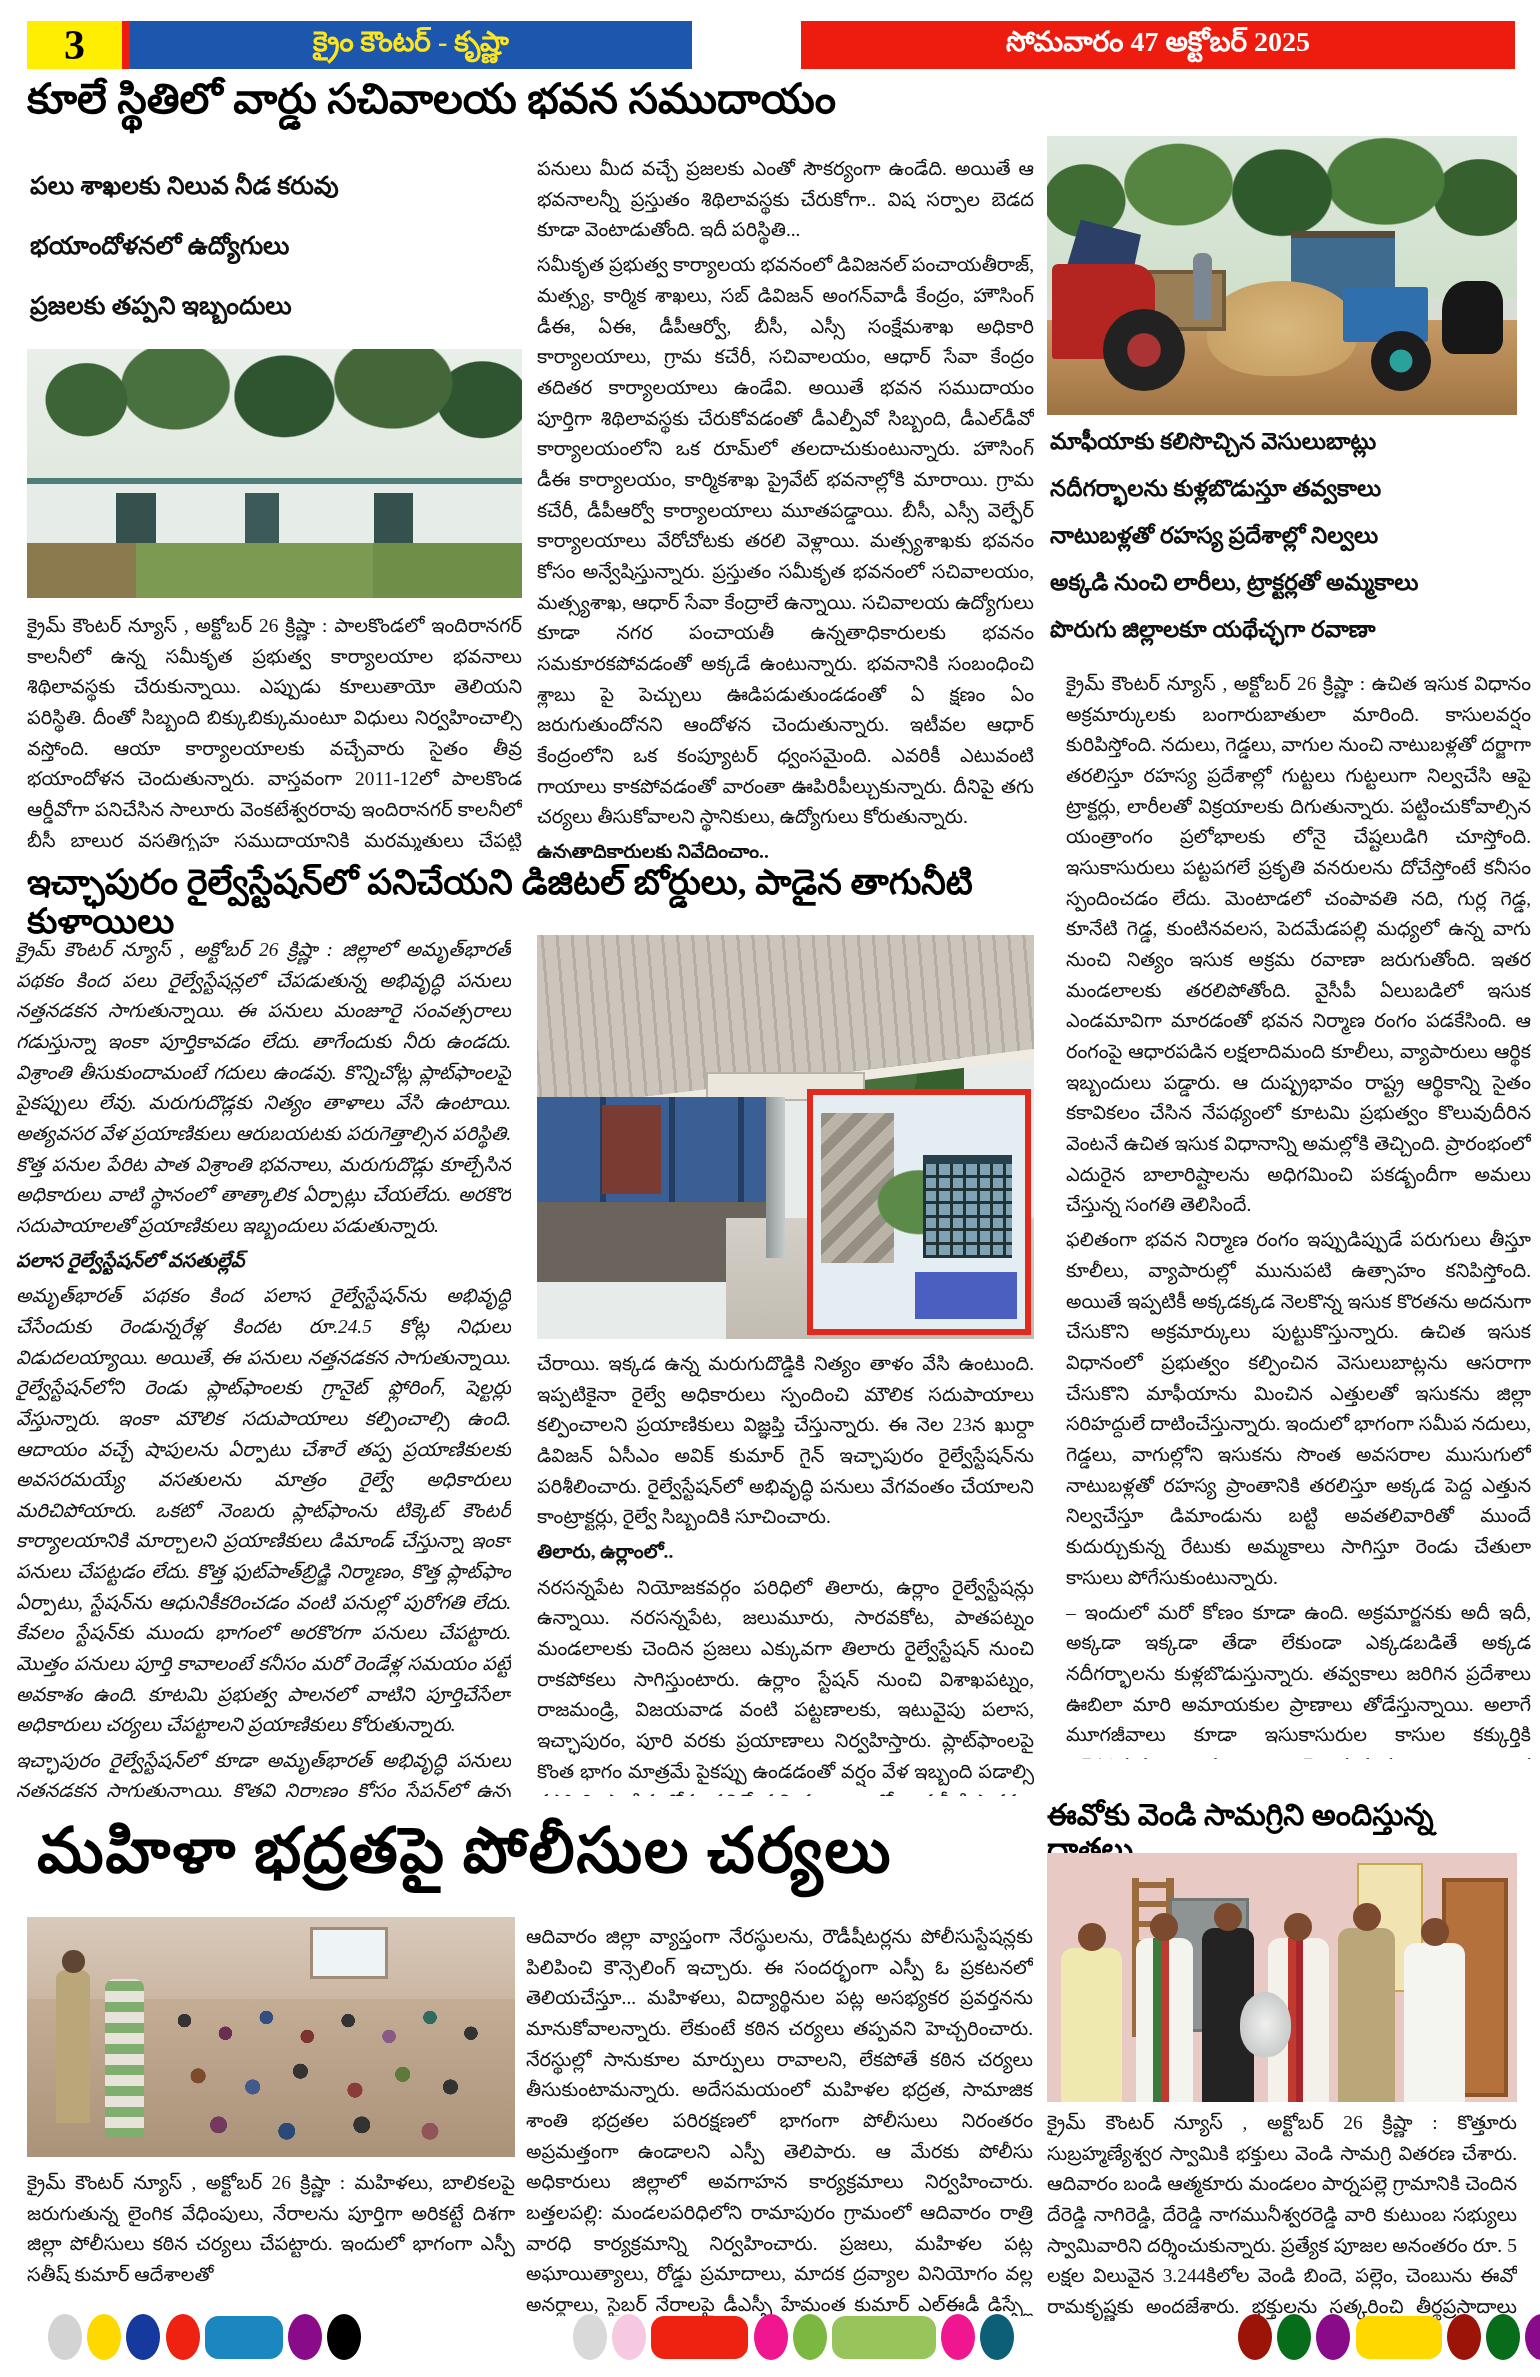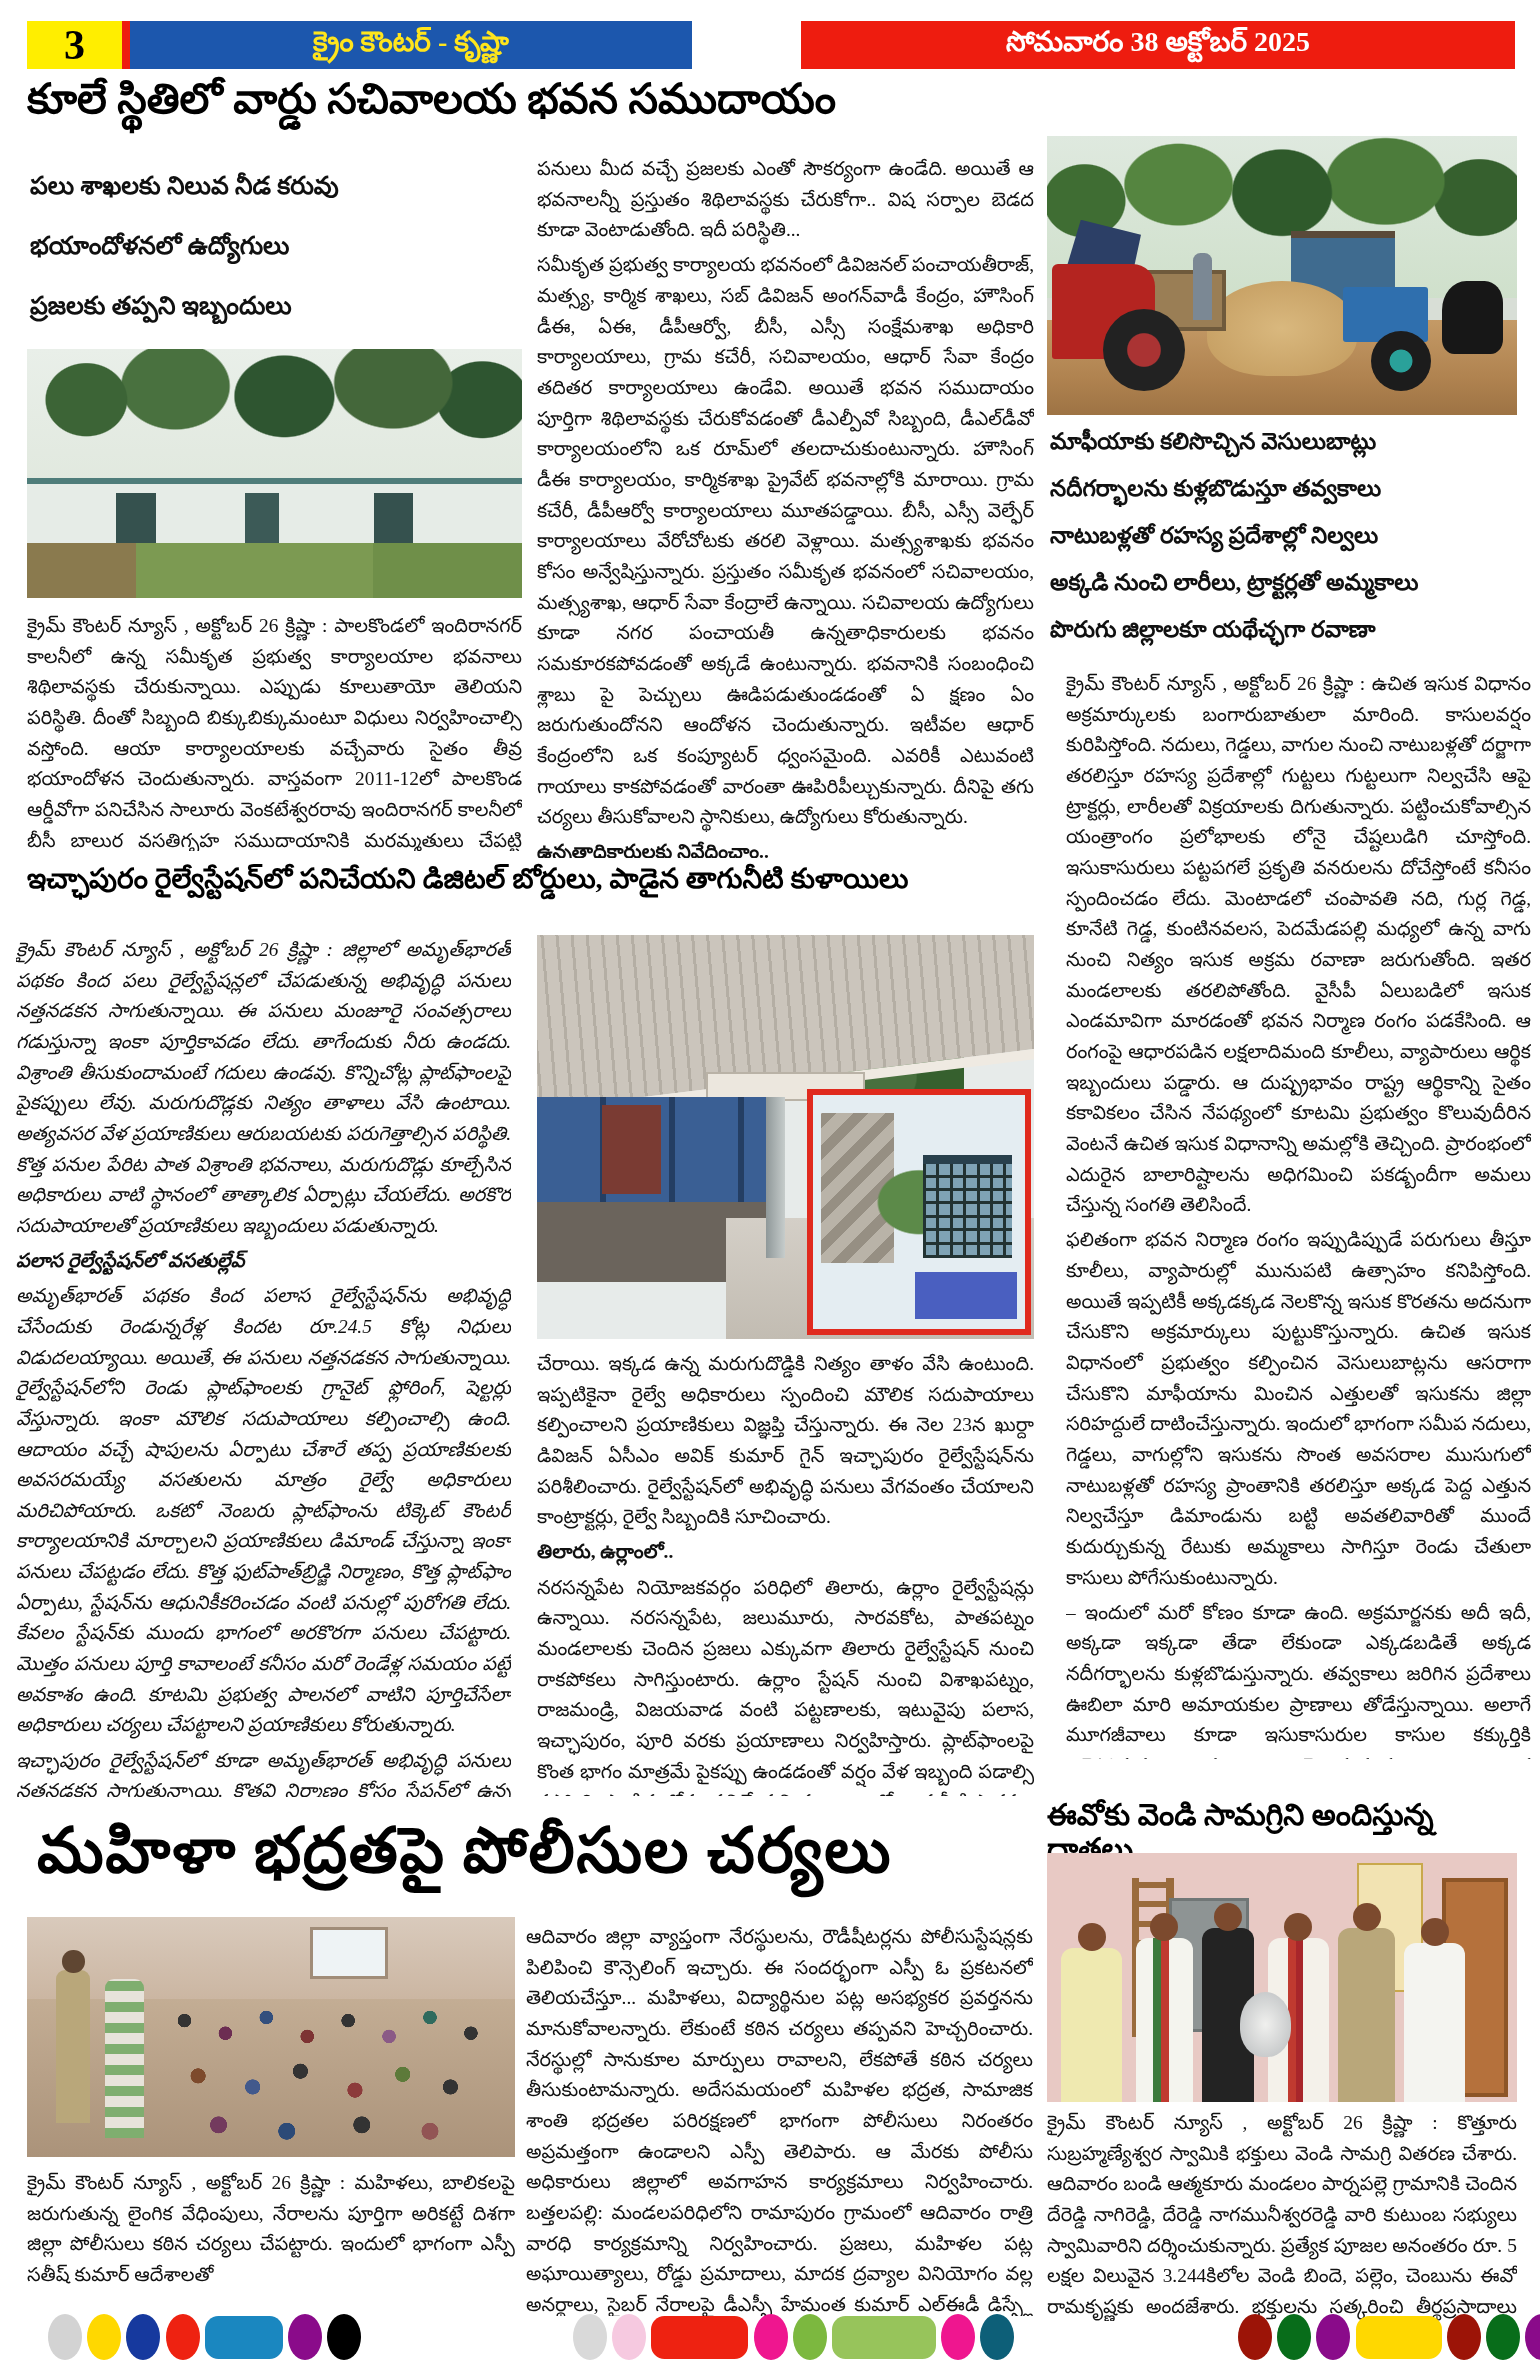--- a/index.html
+++ b/index.html
@@ -13,21 +13,21 @@
   .red-sliver{left:122px;top:21px;width:7.5px;height:48px;background:#ee1c0f;}
   .masthead{left:130px;top:21px;width:562px;height:48px;background:#1c57ad;color:#ffe51c;
             font-size:28px;font-weight:bold;display:flex;align-items:center;justify-content:center;}
   .dateband{left:801px;top:21px;width:714px;height:48px;background:#ee1c0f;color:#ffffff;
             font-size:28px;font-weight:bold;display:flex;align-items:center;justify-content:center;}
 
   
   .hl{font-weight:bold;color:#000;line-height:1.12;}
   .a1-hl{left:27px;top:76px;width:1008px;font-size:42px;}
   .a2-hl{left:1047px;top:75px;width:470px;font-size:34px;}
-  .a3-hl{left:27px;top:863px;width:1008px;font-size:28px;}
+  .a3-hl{left:27px;top:863px;width:1008px;font-size:35px;}
   .a4-hl{left:37px;top:1816px;width:999px;font-size:63px;letter-spacing:1.5px;}
   .a5-hl{left:1047px;top:1798px;width:470px;font-size:30px;}
 
   .deck .li{font-size:25px;font-weight:bold;margin:0 0 30px 0;line-height:1.2;}
   .a1-deck{left:30px;top:171px;width:462px;}
   .a2-deck{left:1050px;top:428px;width:465px;}
   .a2-deck .li{font-size:23px;margin:0 0 19.4px 0;}
 
   .col{overflow:hidden;text-align:justify;}
   .col .li{font-size:19.4px;line-height:1.58;margin:0 0 4.5px 0;}
@@ -173,21 +173,21 @@
   .dot.pill{border-radius:13.4px;height:43px;}
 </style>
 </head>
 <body>
 
 <div class="page">
 
   <div class="abs pgnum">3</div>
   <div class="abs red-sliver"></div>
   <div class="abs masthead">క్రైం కౌంటర్ - కృష్ణా</div>
-  <div class="abs dateband">సోమవారం 38 అక్టోబర్ 2025</div>
+  <div class="abs dateband">సోమవారం 47 అక్టోబర్ 2025</div>
 
   <div class="abs hl a1-hl">కూలే స్థితిలో వార్డు సచివాలయ భవన సముదాయం</div>
   <div class="abs deck a1-deck">
       <p class="li">పలు శాఖలకు నిలువ నీడ కరువు</p>
       <p class="li">భయాందోళనలో ఉద్యోగులు</p>
       <p class="li">ప్రజలకు తప్పని ఇబ్బందులు</p>
     </div>
   <div class="abs photo a1-photo">
     <div class="abs bp-trees"></div>
     <div class="abs bp-bldg"></div>

